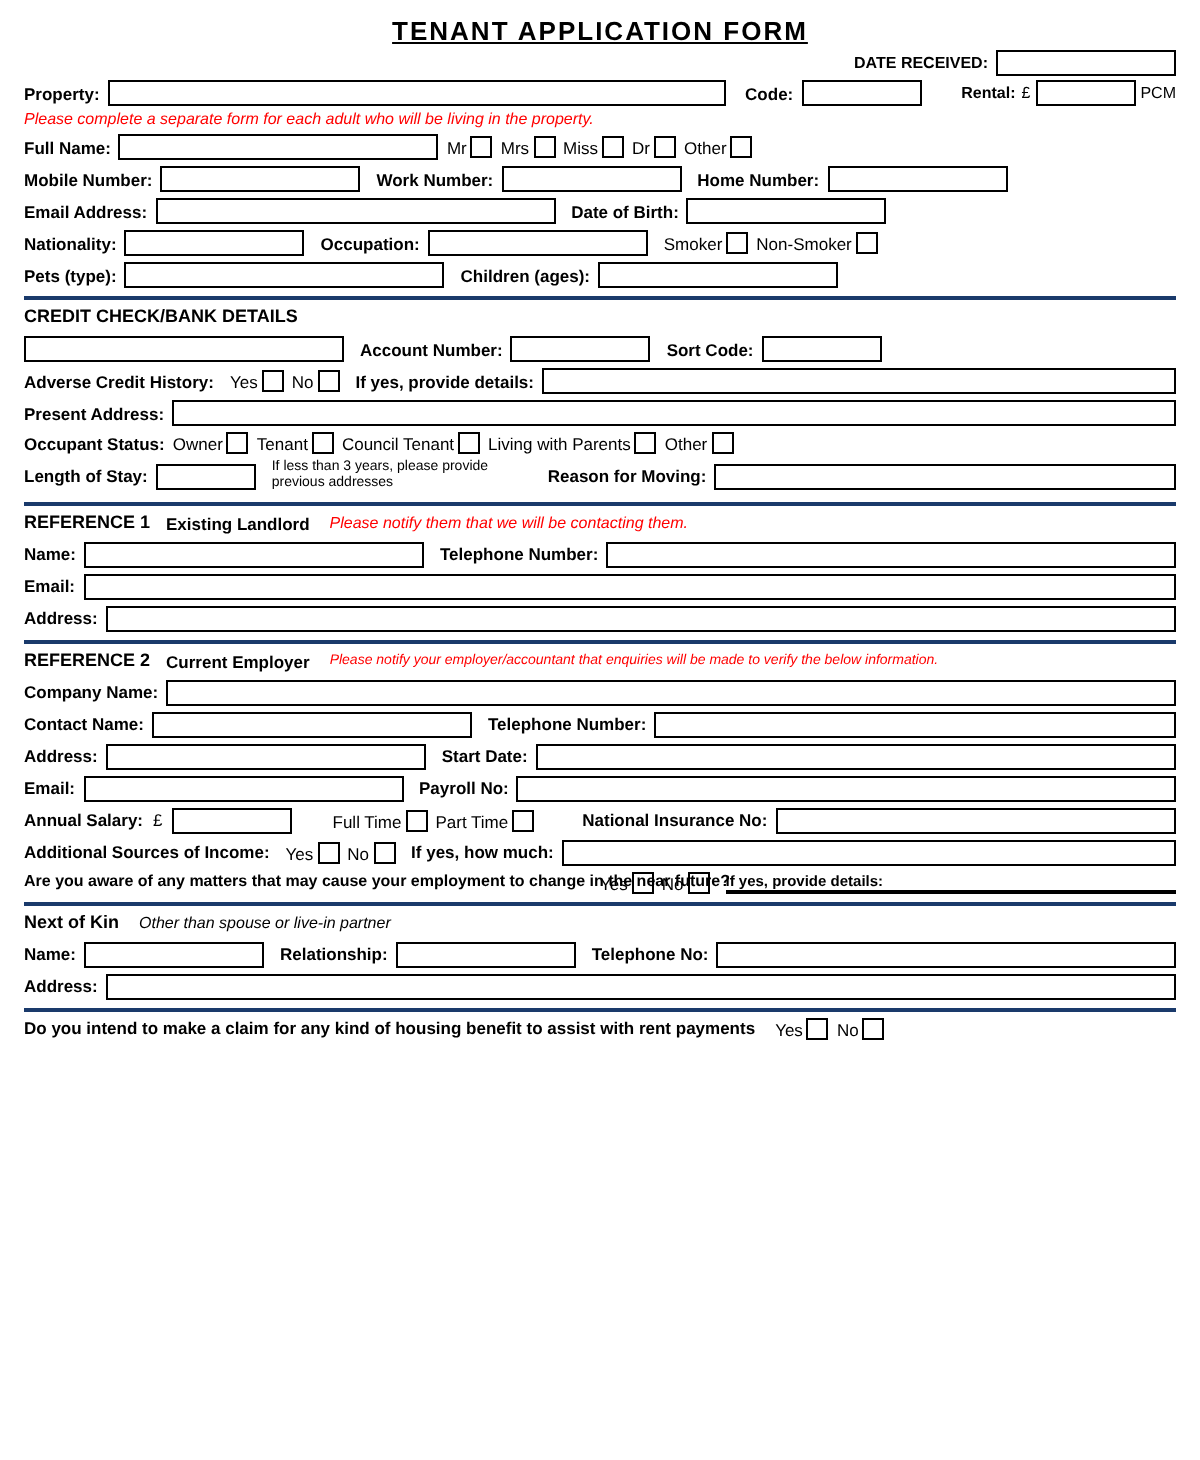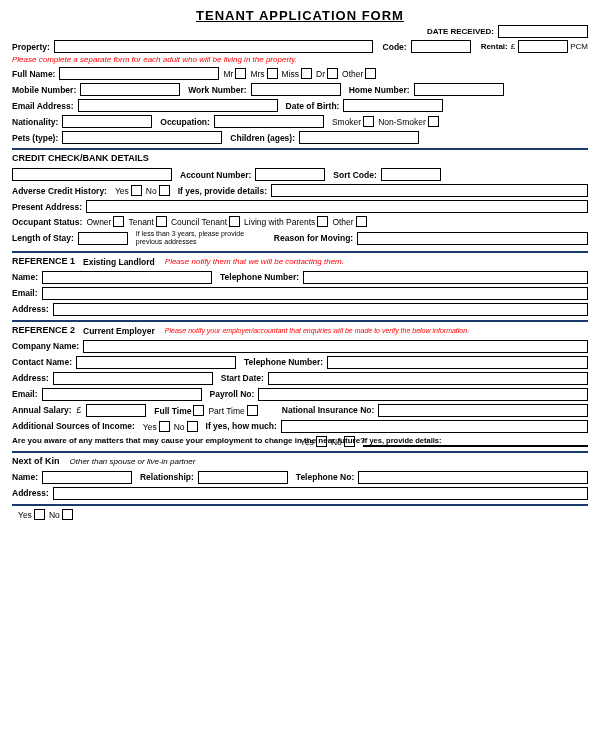--- a/index.html
+++ b/index.html
@@ -121,21 +121,21 @@
 <div class="date-received-row">
   <span class="date-received-label">DATE RECEIVED:</span>
   <span class="date-box"></span>
 </div>
 
 <div class="form-row" style="margin-bottom:2px;">
   <span class="field-label">Property:</span>
   <span class="input-box" style="min-width:160px;"></span>
   <span class="field-label" style="margin-left:6px;">Code:</span>
   <span class="input-box-fixed" style="width:60px;"></span>
-  <div class="rental-area" style="margin-left:6px;">
+  <div class="rental-area" style="margin-left:16px;">
     <span class="rental-label">Rental:</span>
     <span class="rental-symbol">£</span>
     <span class="input-box-fixed" style="width:50px;"></span>
     <span class="pcm-label">PCM</span>
   </div>
 </div>
 
 <div class="alert-text">Please complete a separate form for each adult who will be living in the property.</div>
 
 <div class="form-row">
@@ -324,21 +324,21 @@
   <span class="field-label">Email:</span>
   <span class="input-box" style="max-width:160px; flex:2;"></span>
   <span class="field-label" style="margin-left:4px;">Payroll No:</span>
   <span class="input-box"></span>
 </div>
 
 <div class="form-row">
   <span class="field-label">Annual Salary:</span>
   <span style="font-size:8.5px; margin: 0 1px;">£</span>
   <span class="input-box-fixed" style="width:60px;"></span>
-  <div class="checkbox-label" style="margin-left:4px;font-weight:bold;">
+  <div class="checkbox-label" style="margin-left:16px;">
     <span>Full Time</span>
     <span class="checkbox"></span>
   </div>
   <div class="checkbox-label">
     <span>Part Time</span>
     <span class="checkbox"></span>
   </div>
   <span class="field-label" style="margin-left:4px;padding-left:16px;">National Insurance No:</span>
   <span class="input-box"></span>
 </div>
@@ -390,20 +390,21 @@
 </div>
 
 <div class="form-row">
   <span class="field-label">Address:</span>
   <span class="input-box"></span>
 </div>
 
 <div class="section-divider"></div>
 
 <div class="form-row">
+  <span class="field-label" style="max-width:370px; font-size:8.5px;">Do you intend to make a claim for any kind of housing benefit to assist with rent payments</span>
   <div class="checkbox-label" style="margin-left:6px;">
     <span>Yes</span>
     <span class="checkbox"></span>
   </div>
   <div class="checkbox-label">
     <span>No</span>
     <span class="checkbox"></span>
   </div>
 </div>
 

